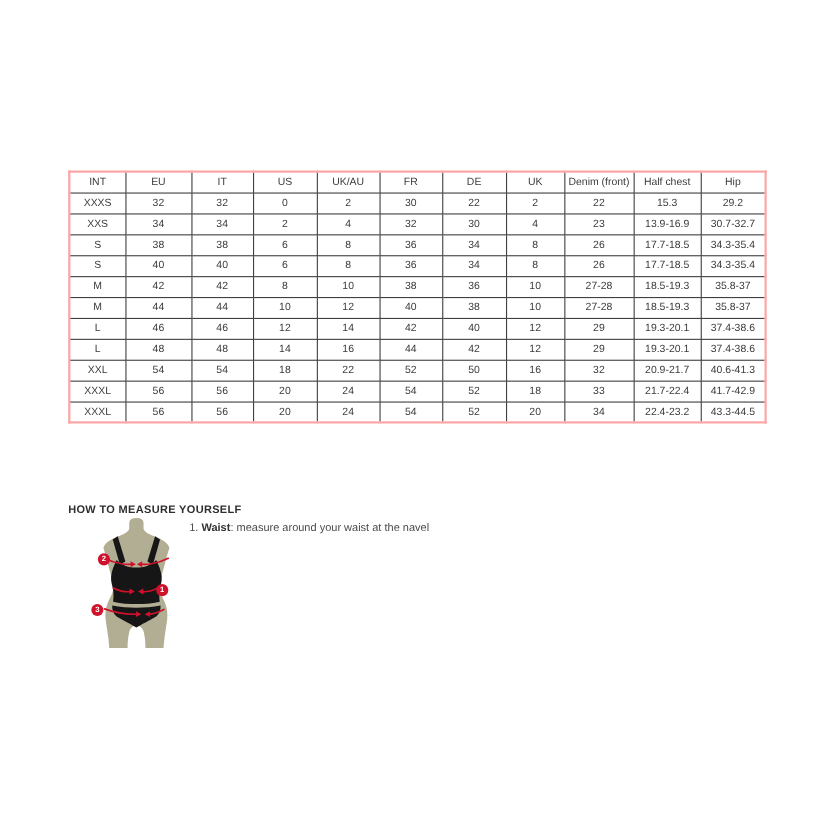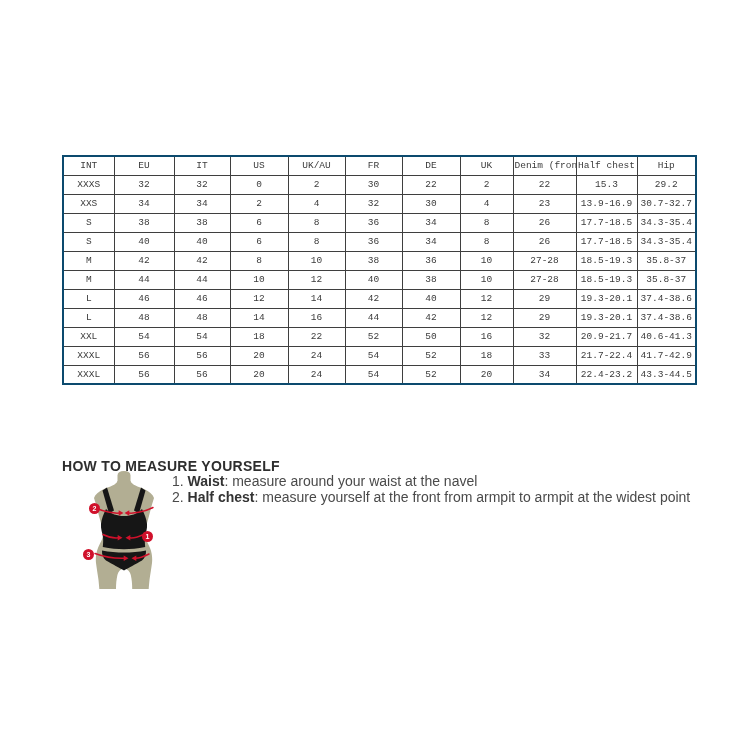--- a/index.html
+++ b/index.html
@@ -13,55 +13,54 @@
   html,body{margin:0;padding:0;}
   body{
     width:750px;height:750px;background:#ffffff;position:relative;
     font-family:"Liberation Sans",sans-serif;color:var(--text);
     overflow:hidden;
   }
   
   table.size-table{
     position:absolute;left:62px;top:155px;width:633px;
     border-collapse:collapse;table-layout:fixed;
-    border:2px solid #0c4a6e;
-    font-family:Liberation Mono, monospace;
+    border:2px solid #fca5a5;
   }
   .size-table th,.size-table td{
     border:1px solid var(--border);
     height:19px;padding:0 1px;
     font-size:9.5px;font-weight:400;line-height:1;
     text-align:center;vertical-align:middle;color:var(--text);
     white-space:nowrap;overflow:hidden;
   }
   
   .measure-heading{
     position:absolute;left:62px;top:458px;
-    font-size:14px;font-weight:700;letter-spacing:.3px;color:#2e2e2e;
+    font-size:10px;font-weight:700;letter-spacing:.3px;color:#2e2e2e;
     white-space:nowrap;
   }
   .figure{
     position:absolute;left:78px;top:470px;width:92px;height:122px;
   }
   .figure svg{position:absolute;left:0;top:0;width:92px;height:122px;}
   .body-fill{fill:var(--tan);}
   .garment-fill{fill:var(--garment);}
   .measure-line{stroke:var(--red);stroke-width:1.5;fill:none;stroke-linecap:round;}
   .measure-arrow{fill:var(--red);}
   .marker{
     position:absolute;width:11px;height:11px;border-radius:50%;
     background:var(--red);color:#fff;
     font-size:7px;font-weight:700;line-height:11px;text-align:center;
   }
   .marker-chest{left:11px;top:33px;}
   .marker-waist{left:64px;top:61px;}
   .marker-hips{left:5px;top:79px;}
   .instructions{
     position:absolute;left:172px;top:473px;
-    font-size:14px;color:#4a4a4a;
+    font-size:10px;color:#4a4a4a;
   }
   .instr-line{height:16px;line-height:16px;white-space:nowrap;}
   .instr-label{font-weight:700;color:#333333;}
 </style>
 </head>
 <body>
 
 <div>
 
   <table class="size-table">
@@ -284,16 +283,15 @@
       <path class="measure-arrow" d="M50.5,88.3 l-4.8,-2.7 l0,5.4 Z"></path>
       <path class="measure-arrow" d="M53.5,88.3 l4.8,-2.7 l0,5.4 Z"></path>
     </svg>
     <div class="marker marker-waist">1</div>
     <div class="marker marker-chest">2</div>
     <div class="marker marker-hips">3</div>
   </div>
 
   <div class="instructions" id="instructions">
       <div class="instr-line"><span>1. </span><span class="instr-label">Waist</span><span>: measure around your waist at the navel</span></div>
-      <div class="instr-line"><span>2. </span><span class="instr-label">Half chest</span><span>: measure yourself at the front from armpit to armpit at the widest point</span></div>
     </div>
 
 </div>
 
 </body></html>

